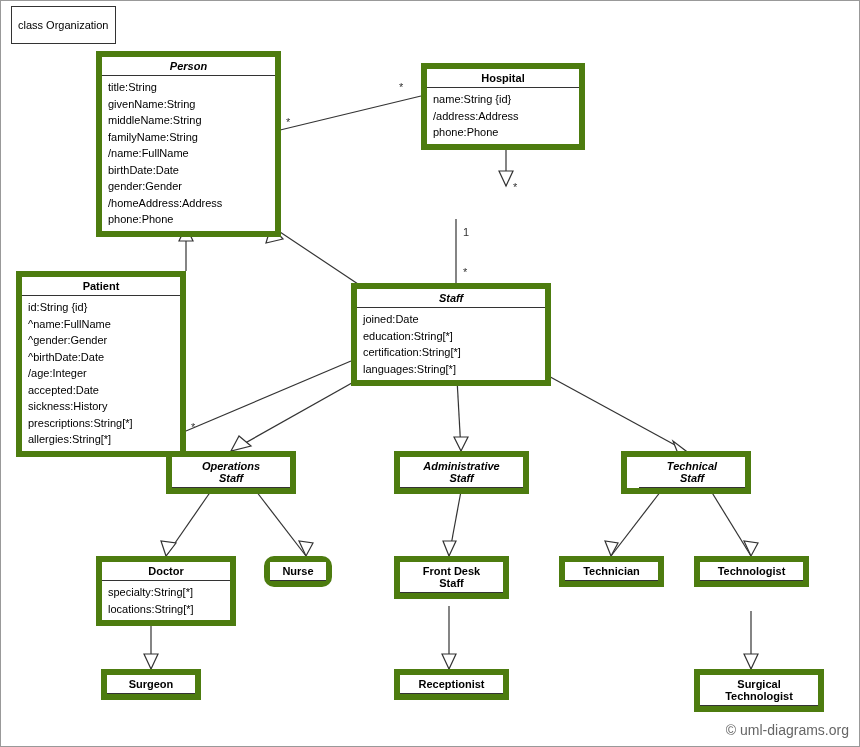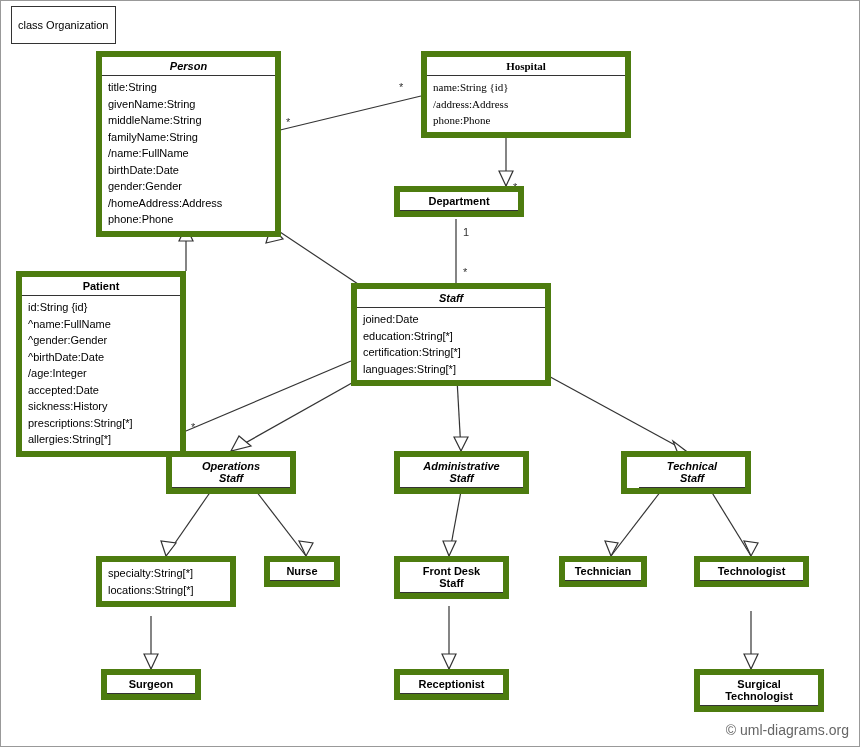--- a/index.html
+++ b/index.html
@@ -175,41 +175,38 @@
           <span class="attr-name">/homeAddress:</span>
           <span class="attr-type">Address</span>
         </div>
       <div class="attr-row">
           <span class="attr-name">phone:</span>
           <span class="attr-type">Phone</span>
         </div>
     </div>
   </div>
 
-  <div class="uml-class" style="left:420px; top:50px; width:210px;font-family:Liberation Serif, serif;">
+  <div class="uml-class" style="left:420px; top:62px; width:164px;">
     <div class="uml-class-header normal">Hospital</div>
     <div class="uml-class-body">
       <div class="attr-row">
           <span class="attr-name">name:</span>
           <span class="attr-type">String {id}</span>
         </div>
       <div class="attr-row">
           <span class="attr-name">/address:</span>
           <span class="attr-type">Address</span>
         </div>
       <div class="attr-row">
           <span class="attr-name">phone:</span>
           <span class="attr-type">Phone</span>
         </div>
     </div>
   </div>
 
-  <div class="uml-class" style="left:393px; top:185px; width:130px;">
-    <div class="uml-class-header normal">Department</div>
-  </div>
 
   <div class="uml-class" style="left:350px; top:282px; width:200px;">
     <div class="uml-class-header">Staff</div>
     <div class="uml-class-body">
       <div class="attr-row">
           <span class="attr-name">joined:</span>
           <span class="attr-type">Date</span>
         </div>
       <div class="attr-row">
           <span class="attr-name">education:</span>
@@ -274,41 +271,42 @@
 
   <div class="uml-class" style="left:393px; top:450px; width:135px;">
     <div class="uml-class-header">Administrative<br>Staff</div>
   </div>
 
   <div class="uml-class" style="left:620px; top:450px; width:130px;padding-left:12px;">
     <div class="uml-class-header">Technical<br>Staff</div>
   </div>
 
   <div class="uml-class" style="left:95px; top:555px; width:140px;">
+    <div class="uml-class-header normal">Doctor</div>
     <div class="uml-class-body">
       <div class="attr-row">
           <span class="attr-name">specialty:</span>
           <span class="attr-type">String[*]</span>
         </div>
       <div class="attr-row">
           <span class="attr-name">locations:</span>
           <span class="attr-type">String[*]</span>
         </div>
     </div>
   </div>
 
-  <div class="uml-class" style="left:263px; top:555px; width:76px;">
+  <div class="uml-class" style="left:263px; top:555px; width:68px;border-radius:10px;">
     <div class="uml-class-header normal">Nurse</div>
   </div>
 
   <div class="uml-class" style="left:393px; top:555px; width:115px;">
     <div class="uml-class-header normal">Front Desk<br>Staff</div>
   </div>
 
-  <div class="uml-class" style="left:558px; top:555px; width:88px;">
+  <div class="uml-class" style="left:558px; top:555px; width:105px;">
     <div class="uml-class-header normal">Technician</div>
   </div>
 
   <div class="uml-class" style="left:693px; top:555px; width:115px;">
     <div class="uml-class-header normal">Technologist</div>
   </div>
 
   <div class="uml-class" style="left:100px; top:668px; width:100px;">
     <div class="uml-class-header normal">Surgeon</div>
   </div>

